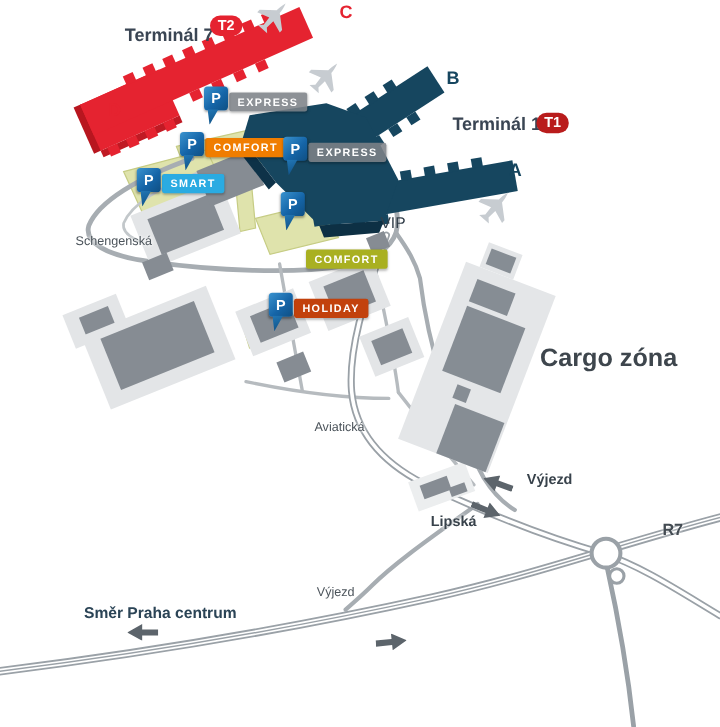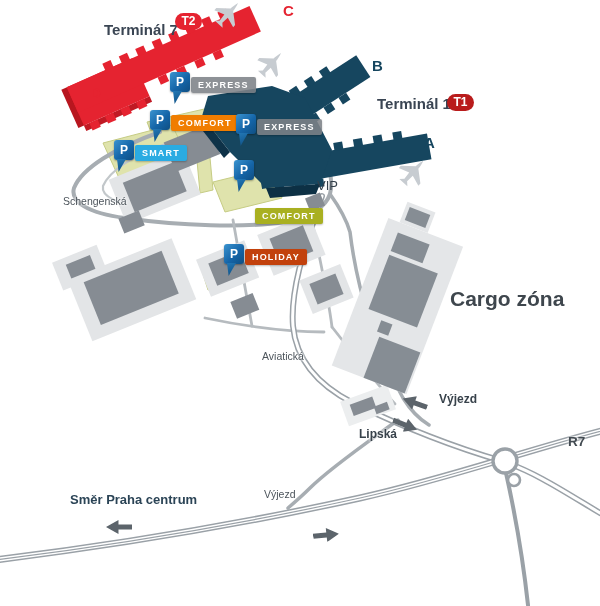--- a/index.html
+++ b/index.html
@@ -213,23 +213,23 @@
   <div class="pgroup" style="left:224px;top:244px">
     <div class="pin"><span>P</span><span class="tail"></span></div>
     <div class="plabel" style="background: #c2410c;">HOLIDAY</div>
   </div>
 
   <div class="lbl vip" style="left:317px;top:178px">VIP</div>
   <div class="lbl big" style="left:450px;top:287px">Cargo zóna</div>
   <div class="lbl street" style="left:63px;top:195px">Schengenská</div>
   <div class="lbl street" style="left:262px;top:350px">Aviatická</div>
   <div class="lbl street" style="left:264px;top:488px">Výjezd</div>
-  <div class="lbl r7" style="left:568px;top:434px">R7</div>
+  <div class="lbl r7" style="left:552px;top:434px">R7</div>
 
   <div class="lbl dir" style="left:439px;top:392px">Výjezd</div>
   <div class="arrow" style="left:402px;top:396px;transform:rotate(200deg)"></div>
   <div class="lbl dir" style="left:359px;top:427px">Lipská</div>
   <div class="arrow" style="left:392px;top:418px;transform:rotate(22deg)"></div>
-  <div class="lbl praha" style="left:70px;top:492px">Směr Praha centrum</div>
+  <div class="lbl praha" style="left:70px;top:503px">Směr Praha centrum</div>
   <div class="arrow" style="left:106px;top:520px;transform:rotate(180deg)"></div>
   <div class="arrow" style="left:313px;top:528px;transform:rotate(-6deg)"></div>
 
 </div>
 
 </body></html>

